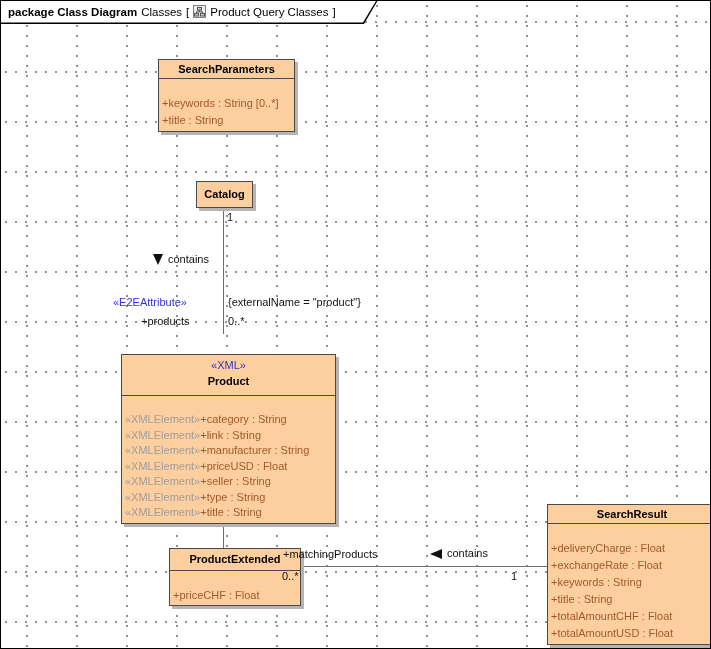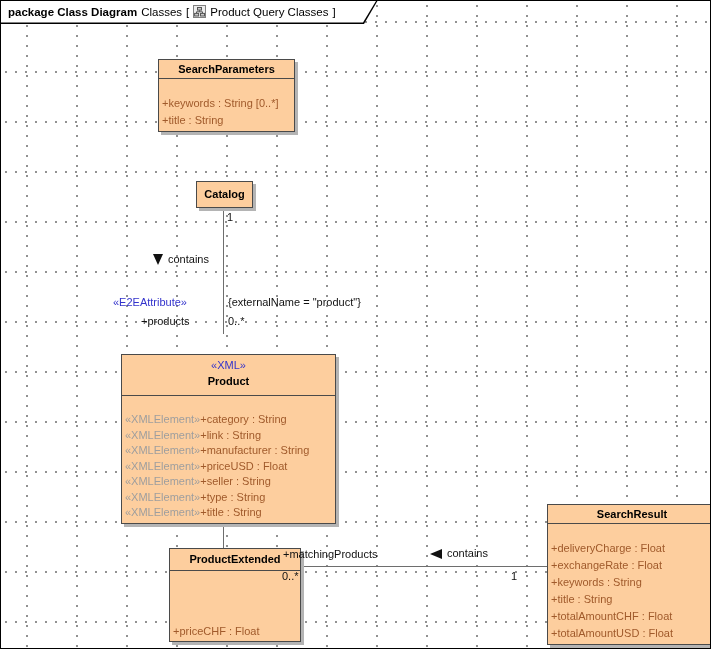--- a/index.html
+++ b/index.html
@@ -57,21 +57,21 @@
   .c-searchparams { left:157px; top:58px;  width:137px; }
   .c-searchparams .attr-row { line-height:17px; }
   .c-catalog      { left:195px; top:180px; width:57px;  }
   .c-catalog .title { line-height:19px; }
   .c-product      { left:120px; top:333px; width:215px;margin-top:20px; }
   .c-product .title { padding:3px 5px 5px; }
   .c-product .name { line-height:17px; }
   .c-product .attr-row { line-height:15.5px; }
   .c-productext   { left:168px; top:547px; width:132px; }
   .c-productext .title { line-height:15px; }
-  .c-productext .attr-row { line-height:16px;margin-top:36px; }
+  .c-productext .attr-row { line-height:16px; }
   .c-searchresult { left:546px; top:503px; width:170px; }
   .c-searchresult .attr-row { line-height:17px; }
 
   
   .line { position:absolute; background:#6e6e6e; z-index:1; }
   .gen-tri { position:absolute; z-index:2; }
 
   
   .lbl {
     position:absolute; z-index:4;

